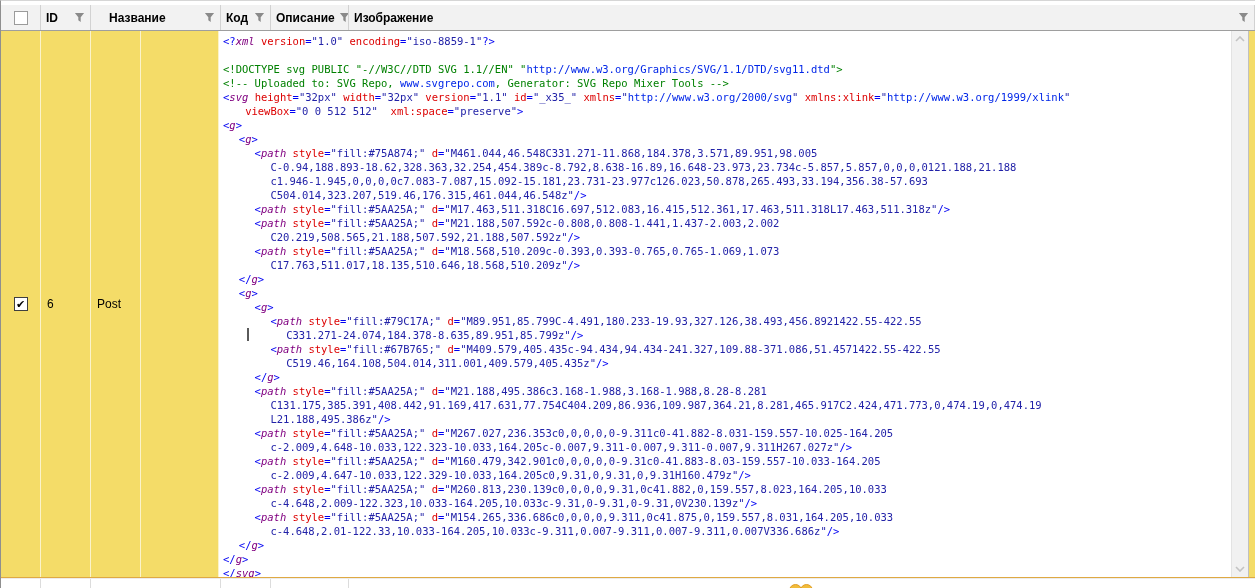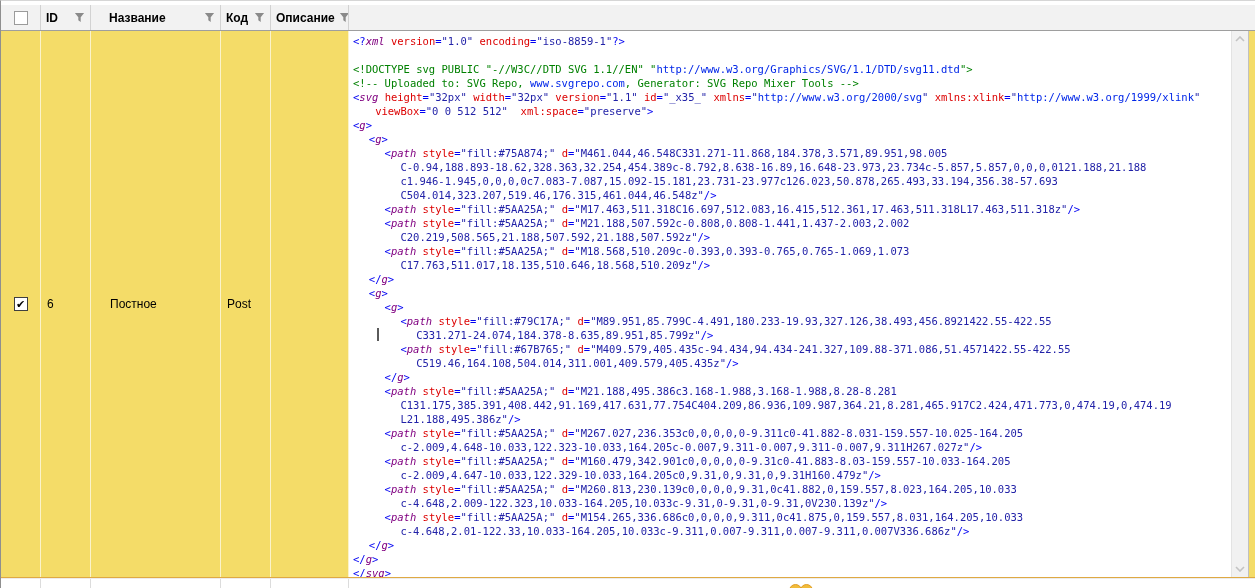--- a/index.html
+++ b/index.html
@@ -109,30 +109,37 @@
     </span>
   </div>
   <div class="hcell w-desc">
     <span>Описание</span>
     <span class="funnel">
       <svg width="11" height="11" viewBox="0 0 12 12">
           <path d="M1 1h10L7.3 5.6V11L4.7 8.9V5.6z" fill="#8a8a8a"></path>
         </svg>
     </span>
   </div>
+  <div class="hcell w-img">
+    <span>Изображение</span>
+    <span class="funnel">
+      <svg width="11" height="11" viewBox="0 0 12 12">
+          <path d="M1 1h10L7.3 5.6V11L4.7 8.9V5.6z" fill="#8a8a8a"></path>
+        </svg>
+    </span>
+  </div>
 </div>
 
 <div class="data-row">
   <div class="dcell w-check">
     <span class="cb checked">
       <span>✔</span>
     </span>
   </div>
   <div class="dcell w-id">6</div>
-  <div class="dcell w-name">Постное</div>
   <div class="dcell w-code">Post</div>
   <div class="dcell w-desc"></div>
   <div class="dcell w-img img-cell">
     <div class="editor">
       <div class="code"><div class="cl"><span class="p">&lt;?</span><span class="t">xml</span><span class="x"> </span><span class="a">version</span><span class="p">=</span><span class="v">"1.0"</span><span class="x"> </span><span class="a">encoding</span><span class="p">=</span><span class="v">"iso-8859-1"</span><span class="p">?&gt;</span></div><div class="cl">&nbsp;</div><div class="cl"><span class="c">&lt;!DOCTYPE svg PUBLIC "-//W3C//DTD SVG 1.1//EN" "</span><span class="l">http://www.w3.org/Graphics/SVG/1.1/DTD/svg11.dtd</span><span class="c">"&gt;</span></div><div class="cl"><span class="c">&lt;!-- Uploaded to: SVG Repo, </span><span class="l">www.svgrepo.com</span><span class="c">, Generator: SVG Repo Mixer Tools --&gt;</span></div><div class="cl"><span class="p">&lt;</span><span class="t">svg</span><span class="x"> </span><span class="a">height</span><span class="p">=</span><span class="v">"32px"</span><span class="x"> </span><span class="a">width</span><span class="p">=</span><span class="v">"32px"</span><span class="x"> </span><span class="a">version</span><span class="p">=</span><span class="v">"1.1"</span><span class="x"> </span><span class="a">id</span><span class="p">=</span><span class="v">"_x35_"</span><span class="x"> </span><span class="a">xmlns</span><span class="p">=</span><span class="v">"</span><span class="l">http://www.w3.org/2000/svg</span><span class="v">"</span><span class="x"> </span><span class="a">xmlns:xlink</span><span class="p">=</span><span class="v">"</span><span class="l">http://www.w3.org/1999/xlink</span><span class="v">"</span></div><div class="cl"><span class="x">	 </span><span class="a">viewBox</span><span class="p">=</span><span class="v">"0 0 512 512"</span><span class="x">  </span><span class="a">xml:space</span><span class="p">=</span><span class="v">"preserve"</span><span class="p">&gt;</span></div><div class="cl"><span class="p">&lt;</span><span class="t">g</span><span class="p">&gt;</span></div><div class="cl"><span class="x">	</span><span class="p">&lt;</span><span class="t">g</span><span class="p">&gt;</span></div><div class="cl"><span class="x">		</span><span class="p">&lt;</span><span class="t">path</span><span class="x"> </span><span class="a">style</span><span class="p">=</span><span class="v">"fill:#75A874;"</span><span class="x"> </span><span class="a">d</span><span class="p">=</span><span class="v">"M461.044,46.548C331.271-11.868,184.378,3.571,89.951,98.005</span></div><div class="cl"><span class="v">			C-0.94,188.893-18.62,328.363,32.254,454.389c-8.792,8.638-16.89,16.648-23.973,23.734c-5.857,5.857,0,0,0,0121.188,21.188</span></div><div class="cl"><span class="v">			c1.946-1.945,0,0,0,0c7.083-7.087,15.092-15.181,23.731-23.977c126.023,50.878,265.493,33.194,356.38-57.693</span></div><div class="cl"><span class="v">			C504.014,323.207,519.46,176.315,461.044,46.548z"</span><span class="p">/&gt;</span></div><div class="cl"><span class="x">		</span><span class="p">&lt;</span><span class="t">path</span><span class="x"> </span><span class="a">style</span><span class="p">=</span><span class="v">"fill:#5AA25A;"</span><span class="x"> </span><span class="a">d</span><span class="p">=</span><span class="v">"M17.463,511.318C16.697,512.083,16.415,512.361,17.463,511.318L17.463,511.318z"</span><span class="p">/&gt;</span></div><div class="cl"><span class="x">		</span><span class="p">&lt;</span><span class="t">path</span><span class="x"> </span><span class="a">style</span><span class="p">=</span><span class="v">"fill:#5AA25A;"</span><span class="x"> </span><span class="a">d</span><span class="p">=</span><span class="v">"M21.188,507.592c-0.808,0.808-1.441,1.437-2.003,2.002</span></div><div class="cl"><span class="v">			C20.219,508.565,21.188,507.592,21.188,507.592z"</span><span class="p">/&gt;</span></div><div class="cl"><span class="x">		</span><span class="p">&lt;</span><span class="t">path</span><span class="x"> </span><span class="a">style</span><span class="p">=</span><span class="v">"fill:#5AA25A;"</span><span class="x"> </span><span class="a">d</span><span class="p">=</span><span class="v">"M18.568,510.209c-0.393,0.393-0.765,0.765-1.069,1.073</span></div><div class="cl"><span class="v">			C17.763,511.017,18.135,510.646,18.568,510.209z"</span><span class="p">/&gt;</span></div><div class="cl"><span class="x">	</span><span class="p">&lt;/</span><span class="t">g</span><span class="p">&gt;</span></div><div class="cl"><span class="x">	</span><span class="p">&lt;</span><span class="t">g</span><span class="p">&gt;</span></div><div class="cl"><span class="x">		</span><span class="p">&lt;</span><span class="t">g</span><span class="p">&gt;</span></div><div class="cl"><span class="x">			</span><span class="p">&lt;</span><span class="t">path</span><span class="x"> </span><span class="a">style</span><span class="p">=</span><span class="v">"fill:#79C17A;"</span><span class="x"> </span><span class="a">d</span><span class="p">=</span><span class="v">"M89.951,85.799C-4.491,180.233-19.93,327.126,38.493,456.8921422.55-422.55</span></div><div class="cl"><span class="v">				C331.271-24.074,184.378-8.635,89.951,85.799z"</span><span class="p">/&gt;</span></div><div class="cl"><span class="x">			</span><span class="p">&lt;</span><span class="t">path</span><span class="x"> </span><span class="a">style</span><span class="p">=</span><span class="v">"fill:#67B765;"</span><span class="x"> </span><span class="a">d</span><span class="p">=</span><span class="v">"M409.579,405.435c-94.434,94.434-241.327,109.88-371.086,51.4571422.55-422.55</span></div><div class="cl"><span class="v">				C519.46,164.108,504.014,311.001,409.579,405.435z"</span><span class="p">/&gt;</span></div><div class="cl"><span class="x">		</span><span class="p">&lt;/</span><span class="t">g</span><span class="p">&gt;</span></div><div class="cl"><span class="x">		</span><span class="p">&lt;</span><span class="t">path</span><span class="x"> </span><span class="a">style</span><span class="p">=</span><span class="v">"fill:#5AA25A;"</span><span class="x"> </span><span class="a">d</span><span class="p">=</span><span class="v">"M21.188,495.386c3.168-1.988,3.168-1.988,8.28-8.281</span></div><div class="cl"><span class="v">			C131.175,385.391,408.442,91.169,417.631,77.754C404.209,86.936,109.987,364.21,8.281,465.917C2.424,471.773,0,474.19,0,474.19</span></div><div class="cl"><span class="v">			L21.188,495.386z"</span><span class="p">/&gt;</span></div><div class="cl"><span class="x">		</span><span class="p">&lt;</span><span class="t">path</span><span class="x"> </span><span class="a">style</span><span class="p">=</span><span class="v">"fill:#5AA25A;"</span><span class="x"> </span><span class="a">d</span><span class="p">=</span><span class="v">"M267.027,236.353c0,0,0,0,0-9.311c0-41.882-8.031-159.557-10.025-164.205</span></div><div class="cl"><span class="v">			c-2.009,4.648-10.033,122.323-10.033,164.205c-0.007,9.311-0.007,9.311-0.007,9.311H267.027z"</span><span class="p">/&gt;</span></div><div class="cl"><span class="x">		</span><span class="p">&lt;</span><span class="t">path</span><span class="x"> </span><span class="a">style</span><span class="p">=</span><span class="v">"fill:#5AA25A;"</span><span class="x"> </span><span class="a">d</span><span class="p">=</span><span class="v">"M160.479,342.901c0,0,0,0,0-9.31c0-41.883-8.03-159.557-10.033-164.205</span></div><div class="cl"><span class="v">			c-2.009,4.647-10.033,122.329-10.033,164.205c0,9.31,0,9.31,0,9.31H160.479z"</span><span class="p">/&gt;</span></div><div class="cl"><span class="x">		</span><span class="p">&lt;</span><span class="t">path</span><span class="x"> </span><span class="a">style</span><span class="p">=</span><span class="v">"fill:#5AA25A;"</span><span class="x"> </span><span class="a">d</span><span class="p">=</span><span class="v">"M260.813,230.139c0,0,0,0,9.31,0c41.882,0,159.557,8.023,164.205,10.033</span></div><div class="cl"><span class="v">			c-4.648,2.009-122.323,10.033-164.205,10.033c-9.31,0-9.31,0-9.31,0V230.139z"</span><span class="p">/&gt;</span></div><div class="cl"><span class="x">		</span><span class="p">&lt;</span><span class="t">path</span><span class="x"> </span><span class="a">style</span><span class="p">=</span><span class="v">"fill:#5AA25A;"</span><span class="x"> </span><span class="a">d</span><span class="p">=</span><span class="v">"M154.265,336.686c0,0,0,0,9.311,0c41.875,0,159.557,8.031,164.205,10.033</span></div><div class="cl"><span class="v">			c-4.648,2.01-122.33,10.033-164.205,10.033c-9.311,0.007-9.311,0.007-9.311,0.007V336.686z"</span><span class="p">/&gt;</span></div><div class="cl"><span class="x">	</span><span class="p">&lt;/</span><span class="t">g</span><span class="p">&gt;</span></div><div class="cl"><span class="p">&lt;/</span><span class="t">g</span><span class="p">&gt;</span></div><div class="cl"><span class="p">&lt;/</span><span class="t">svg</span><span class="p">&gt;</span></div></div>
       <div class="caret"></div>
       <div class="vscroll">
         <div class="sbtn">
           <svg width="10" height="6" viewBox="0 0 10 6">
               <path d="M1 5 L5 1 L9 5" stroke="#c3c3c3" stroke-width="1.6" fill="none"></path>

